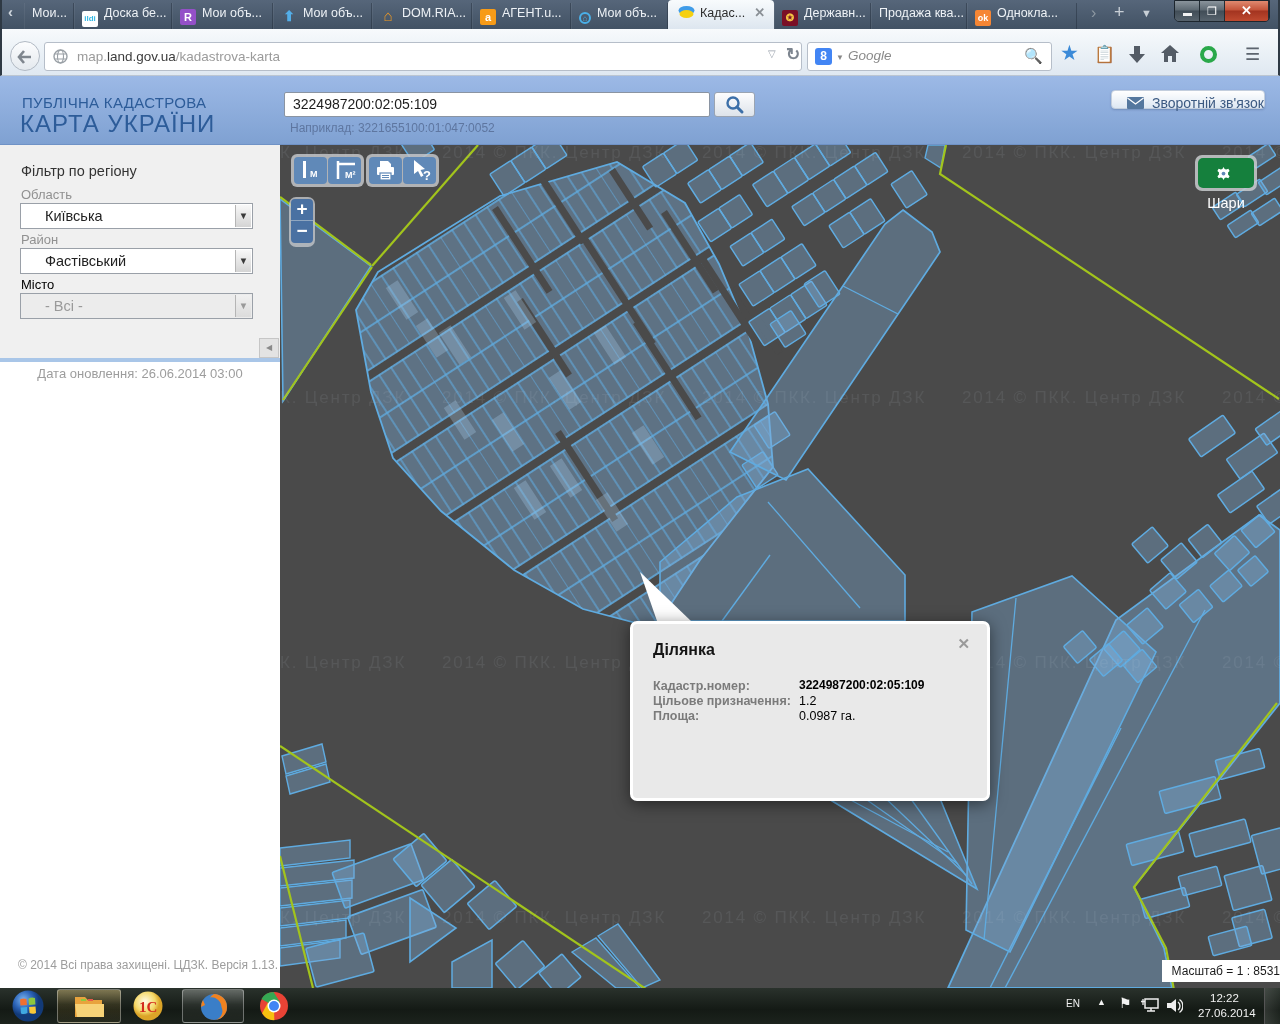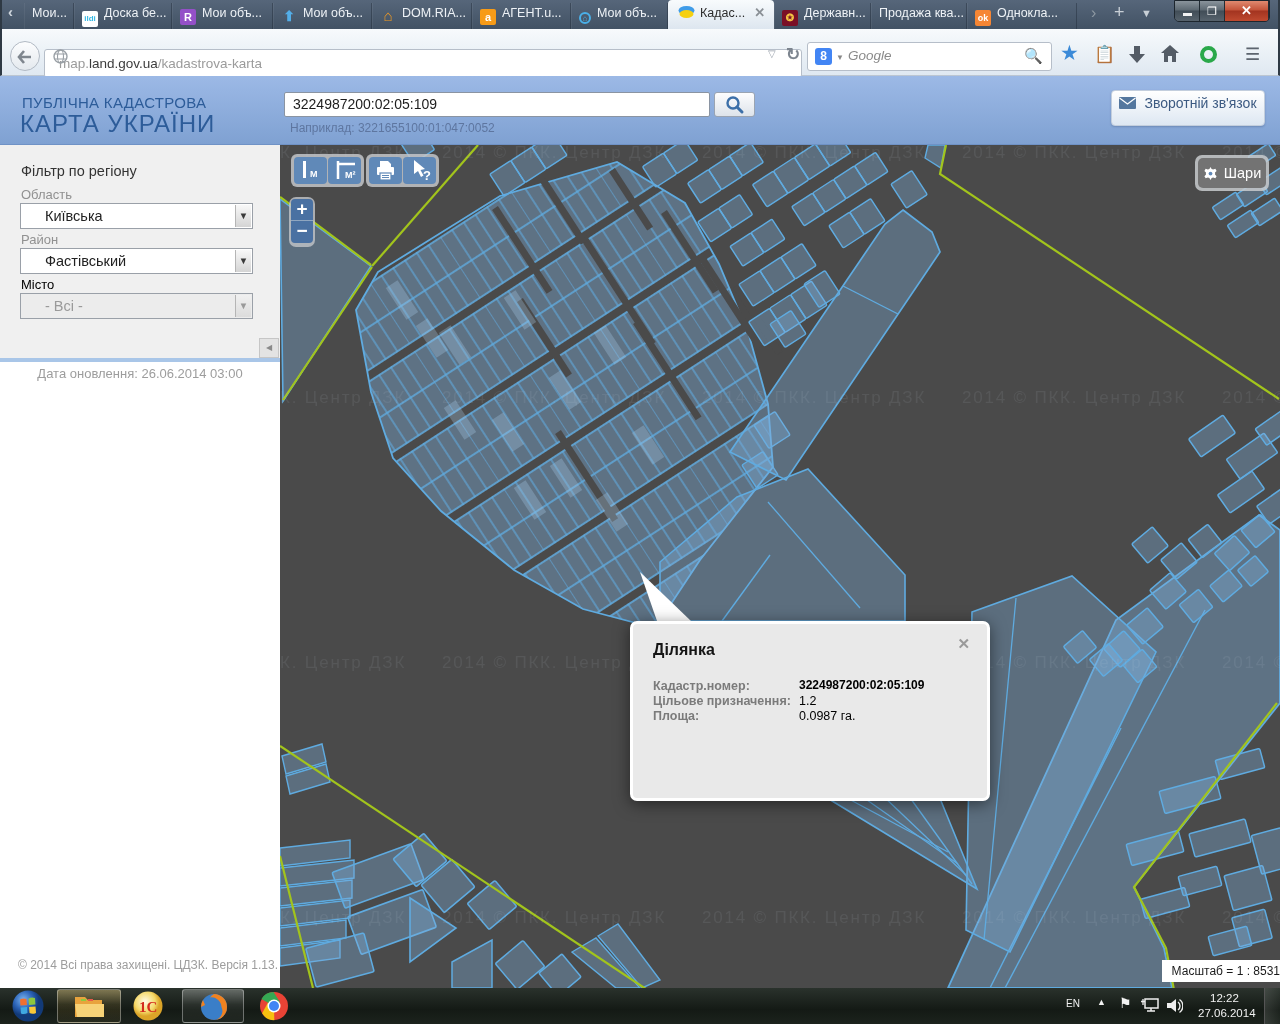--- a/index.html
+++ b/index.html
@@ -13,54 +13,54 @@
 .tclose{color:#8a9096;font-weight:bold;font-size:13px;margin-left:9px}
 #scrl{position:absolute;left:6px;top:3px;color:#cfd6dd;font-size:15px;font-weight:bold}
 .tbtn{position:absolute;top:4px;color:#c8cfd6;font-size:16px}
 
 #winbtns{position:absolute;right:8px;top:0;width:96px;height:22px;border-radius:0 0 5px 5px;overflow:hidden;border:1px solid #1d262e;display:flex}
 .wb{height:100%;background:linear-gradient(#8a949c 0%,#5d6972 45%,#414d57 50%,#57636d);color:#fff;text-align:center;font-size:11px;line-height:20px;border-right:1px solid #222c34}
 #wb-close{background:linear-gradient(#e08a70 0%,#c4543a 45%,#a33420 50%,#bf4a30);font-weight:bold}
 
 #navbar{position:absolute;left:0;top:29px;width:1280px;height:47px;background:linear-gradient(#f7fafc,#dfe8f1);border-left:2px solid #2e3944;border-right:2px solid #2e3944;border-bottom:1px solid #bcc6d2}
 #backbtn{position:absolute;left:10px;top:41px;width:30px;height:30px;border-radius:50%;background:linear-gradient(#fcfdfe,#e4e9ee);border:1px solid #b2bac4;text-align:center;font-weight:bold}
-#urlbar{position:absolute;left:44px;top:49px;width:758px;height:29px;background:#fff;border:1px solid #b6bec9;border-radius:3px;font-size:13.5px;line-height:27px;color:#9b9b9b;padding-left:14px}
+#urlbar{position:absolute;left:44px;top:42px;width:758px;height:29px;background:#fff;border:1px solid #b6bec9;border-radius:3px;font-size:13.5px;line-height:27px;color:#9b9b9b;padding-left:32px}
 #urlbar b{color:#3c3c3c;font-weight:normal}
 
 #searchbox{position:absolute;left:807px;top:42px;width:245px;height:29px;background:#fff;border:1px solid #b6bec9;border-radius:3px}
 .nico{position:absolute;top:44px;font-size:17px;color:#5c646e}
 
 #phead{position:absolute;left:0;top:76px;width:1280px;height:69px;background:linear-gradient(#9cb9e6,#7fa1d2);border-bottom:1px solid #6f92c6}
 #ptitle1{position:absolute;left:22px;top:94px;font-size:15px;color:#2d5c99;letter-spacing:.3px}
 #ptitle2{position:absolute;left:20px;top:110px;font-size:24px;color:#2d5c99;letter-spacing:1px}
 #hsearch{position:absolute;left:284px;top:92px;width:426px;height:25px;background:#fff;border:1px solid #8a94a2;border-radius:2px;font-size:14px;line-height:23px;color:#1c1c1c;padding-left:8px}
 #hsbtn{position:absolute;left:714px;top:92px;width:41px;height:25px;background:linear-gradient(#fdfdfe,#dde3ea);border:1px solid #9aa4b2;border-radius:3px}
 #hhint{position:absolute;left:290px;top:121px;font-size:12px;color:#5e76a0}
-#fbbtn{position:absolute;left:1111px;top:90px;width:154px;height:36px;background:linear-gradient(#ffffff,#dde7f2);border:1px solid #c3cedd;border-radius:4px;font-size:14px;color:#3c5a82;text-align:center;line-height:25px;box-shadow:0 1px 2px rgba(30,50,90,.25)}
+#fbbtn{position:absolute;left:1111px;top:90px;width:154px;height:19px;background:linear-gradient(#ffffff,#dde7f2);border:1px solid #c3cedd;border-radius:4px;font-size:14px;color:#3c5a82;text-align:right;line-height:25px;box-shadow:0 1px 2px rgba(30,50,90,.25)}
 
 #sidebar{position:absolute;left:0;top:145px;width:280px;height:843px;background:#fff}
 #sbtop{position:absolute;left:0;top:0;width:280px;height:213px;background:#f0f0f0}
 #sbhead{position:absolute;left:21px;top:18px;font-size:14.5px;font-weight:normal;color:#333}
 .sblab{position:absolute;left:21px;font-size:13px;color:#919191}
 .sbsel{position:absolute;left:20px;width:233px;height:26px;background:#fff;border:1px solid #9aa0a8;font-size:14.5px;color:#222;line-height:24px;padding-left:24px}
 .sbarr{position:absolute;right:1px;top:1px;width:16px;height:22px;background:linear-gradient(#f8f8f8,#d4d4d4);border-left:1px solid #b5b5b5;color:#3a3a3a;font-size:9.5px;text-align:center;line-height:22px}
 #selcity{background:#ececec;color:#9a9a9a}
 #selcity .sbarr{color:#9a9a9a;background:linear-gradient(#f0f0f0,#dcdcdc)}
 #collapse{position:absolute;left:259px;top:193px;width:20px;height:20px;background:#e3e3e3;border:1px solid #c6c6c6;color:#8a8a8a;font-size:8px;text-align:center;line-height:18px}
 #blueline{position:absolute;left:0;top:213px;width:280px;height:4px;background:#a9c6e8}
 #sbdate{position:absolute;left:0;top:221px;width:280px;text-align:center;font-size:13px;color:#9d9d9d}
 #sbcopy{position:absolute;left:18px;top:813px;font-size:12px;color:#9d9d9d}
 
 #map{position:absolute;left:280px;top:145px;width:1000px;height:843px;background:#4a4a4a;overflow:hidden}
 .ctlgrp{position:absolute;background:rgba(195,198,201,.85);border-radius:6px;padding:3px;display:flex;gap:1px}
 .mbtn{width:33px;height:27px;background:#6089b8;border-radius:4px;color:#fff;position:relative}
 #zoomctl{position:absolute;left:9px;top:52px;width:26px;height:50px;background:rgba(195,198,201,.8);border-radius:7px;padding:2px}
 .zbtn{width:22px;height:22px;background:#4a71a2;color:#fff;text-align:center;font-size:19px;line-height:20px;font-weight:bold}
 #layersbtn{position:absolute;left:915px;top:10px;background:rgba(200,203,206,.85);border-radius:7px;padding:3px}
-#layersinner{width:68px;height:30px;background:#737373;border-radius:5px;color:#fff;font-size:14.5px;text-align:center;line-height:30px}
+#layersinner{width:56px;height:30px;background:#15803d;border-radius:5px;color:#fff;font-size:14.5px;text-align:center;line-height:30px}
 #scalebox{position:absolute;right:0px;top:815px;width:118px;height:22px;background:#fff;font-size:12px;color:#1a1a1a;text-align:right;line-height:22px}
 
 #popup{position:absolute;left:350px;top:476px;width:360px;height:180px;background:#e9e9e9;border:3px solid #fff;border-radius:7px;box-shadow:0 3px 16px rgba(0,0,0,.5)}
 #ptit{position:absolute;left:20px;top:17px;font-size:16px;font-weight:bold;color:#151515}
 #pclose{position:absolute;right:17px;top:11px;color:#9a9a9a;font-size:15px;font-weight:bold}
 .prow{position:absolute;left:20px;font-size:12.5px;font-weight:bold;color:#7b7b7b}
 .pval{position:absolute;left:166px;font-size:12.5px;color:#000}
 
 #taskbar{position:absolute;left:0;top:988px;width:1280px;height:36px;background:linear-gradient(#2a322c,#141a15 60%,#1c231d);overflow:hidden}
 .tkbtn{position:absolute;top:1px;height:34px;border:1px solid rgba(255,255,255,.35);border-radius:3px;background:linear-gradient(rgba(255,255,255,.28),rgba(255,255,255,.08) 45%,rgba(255,255,255,.02))}

